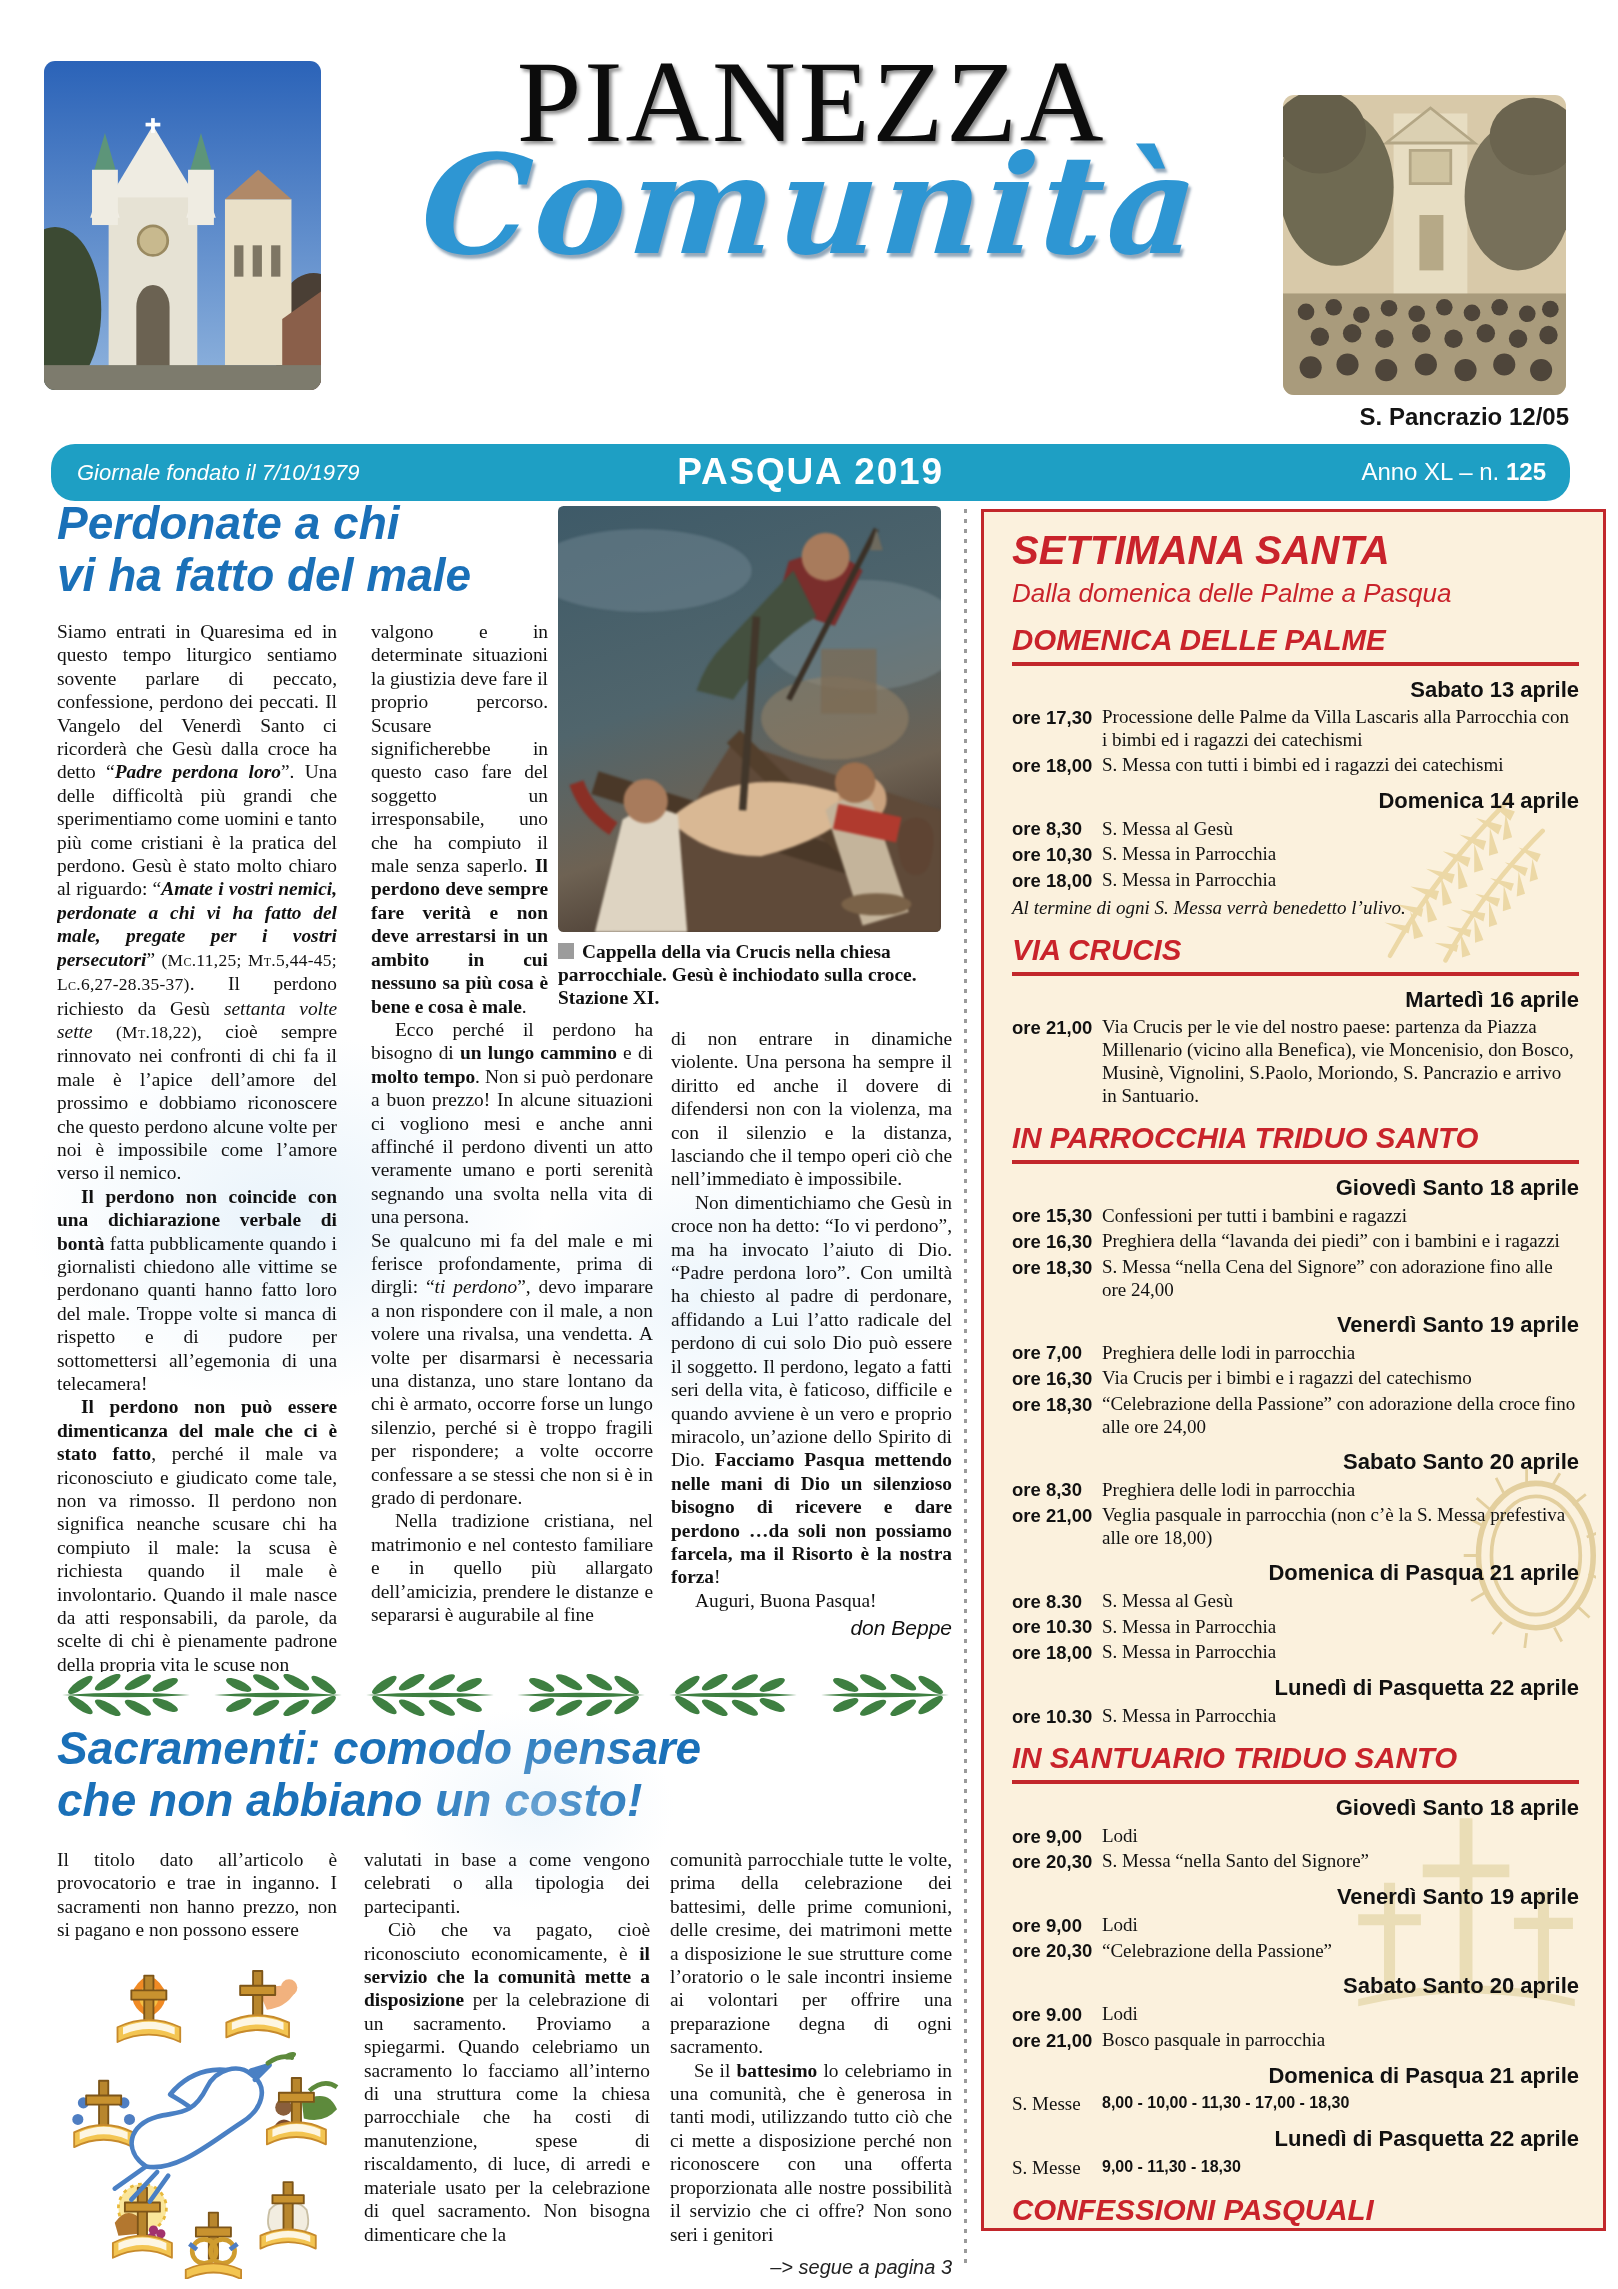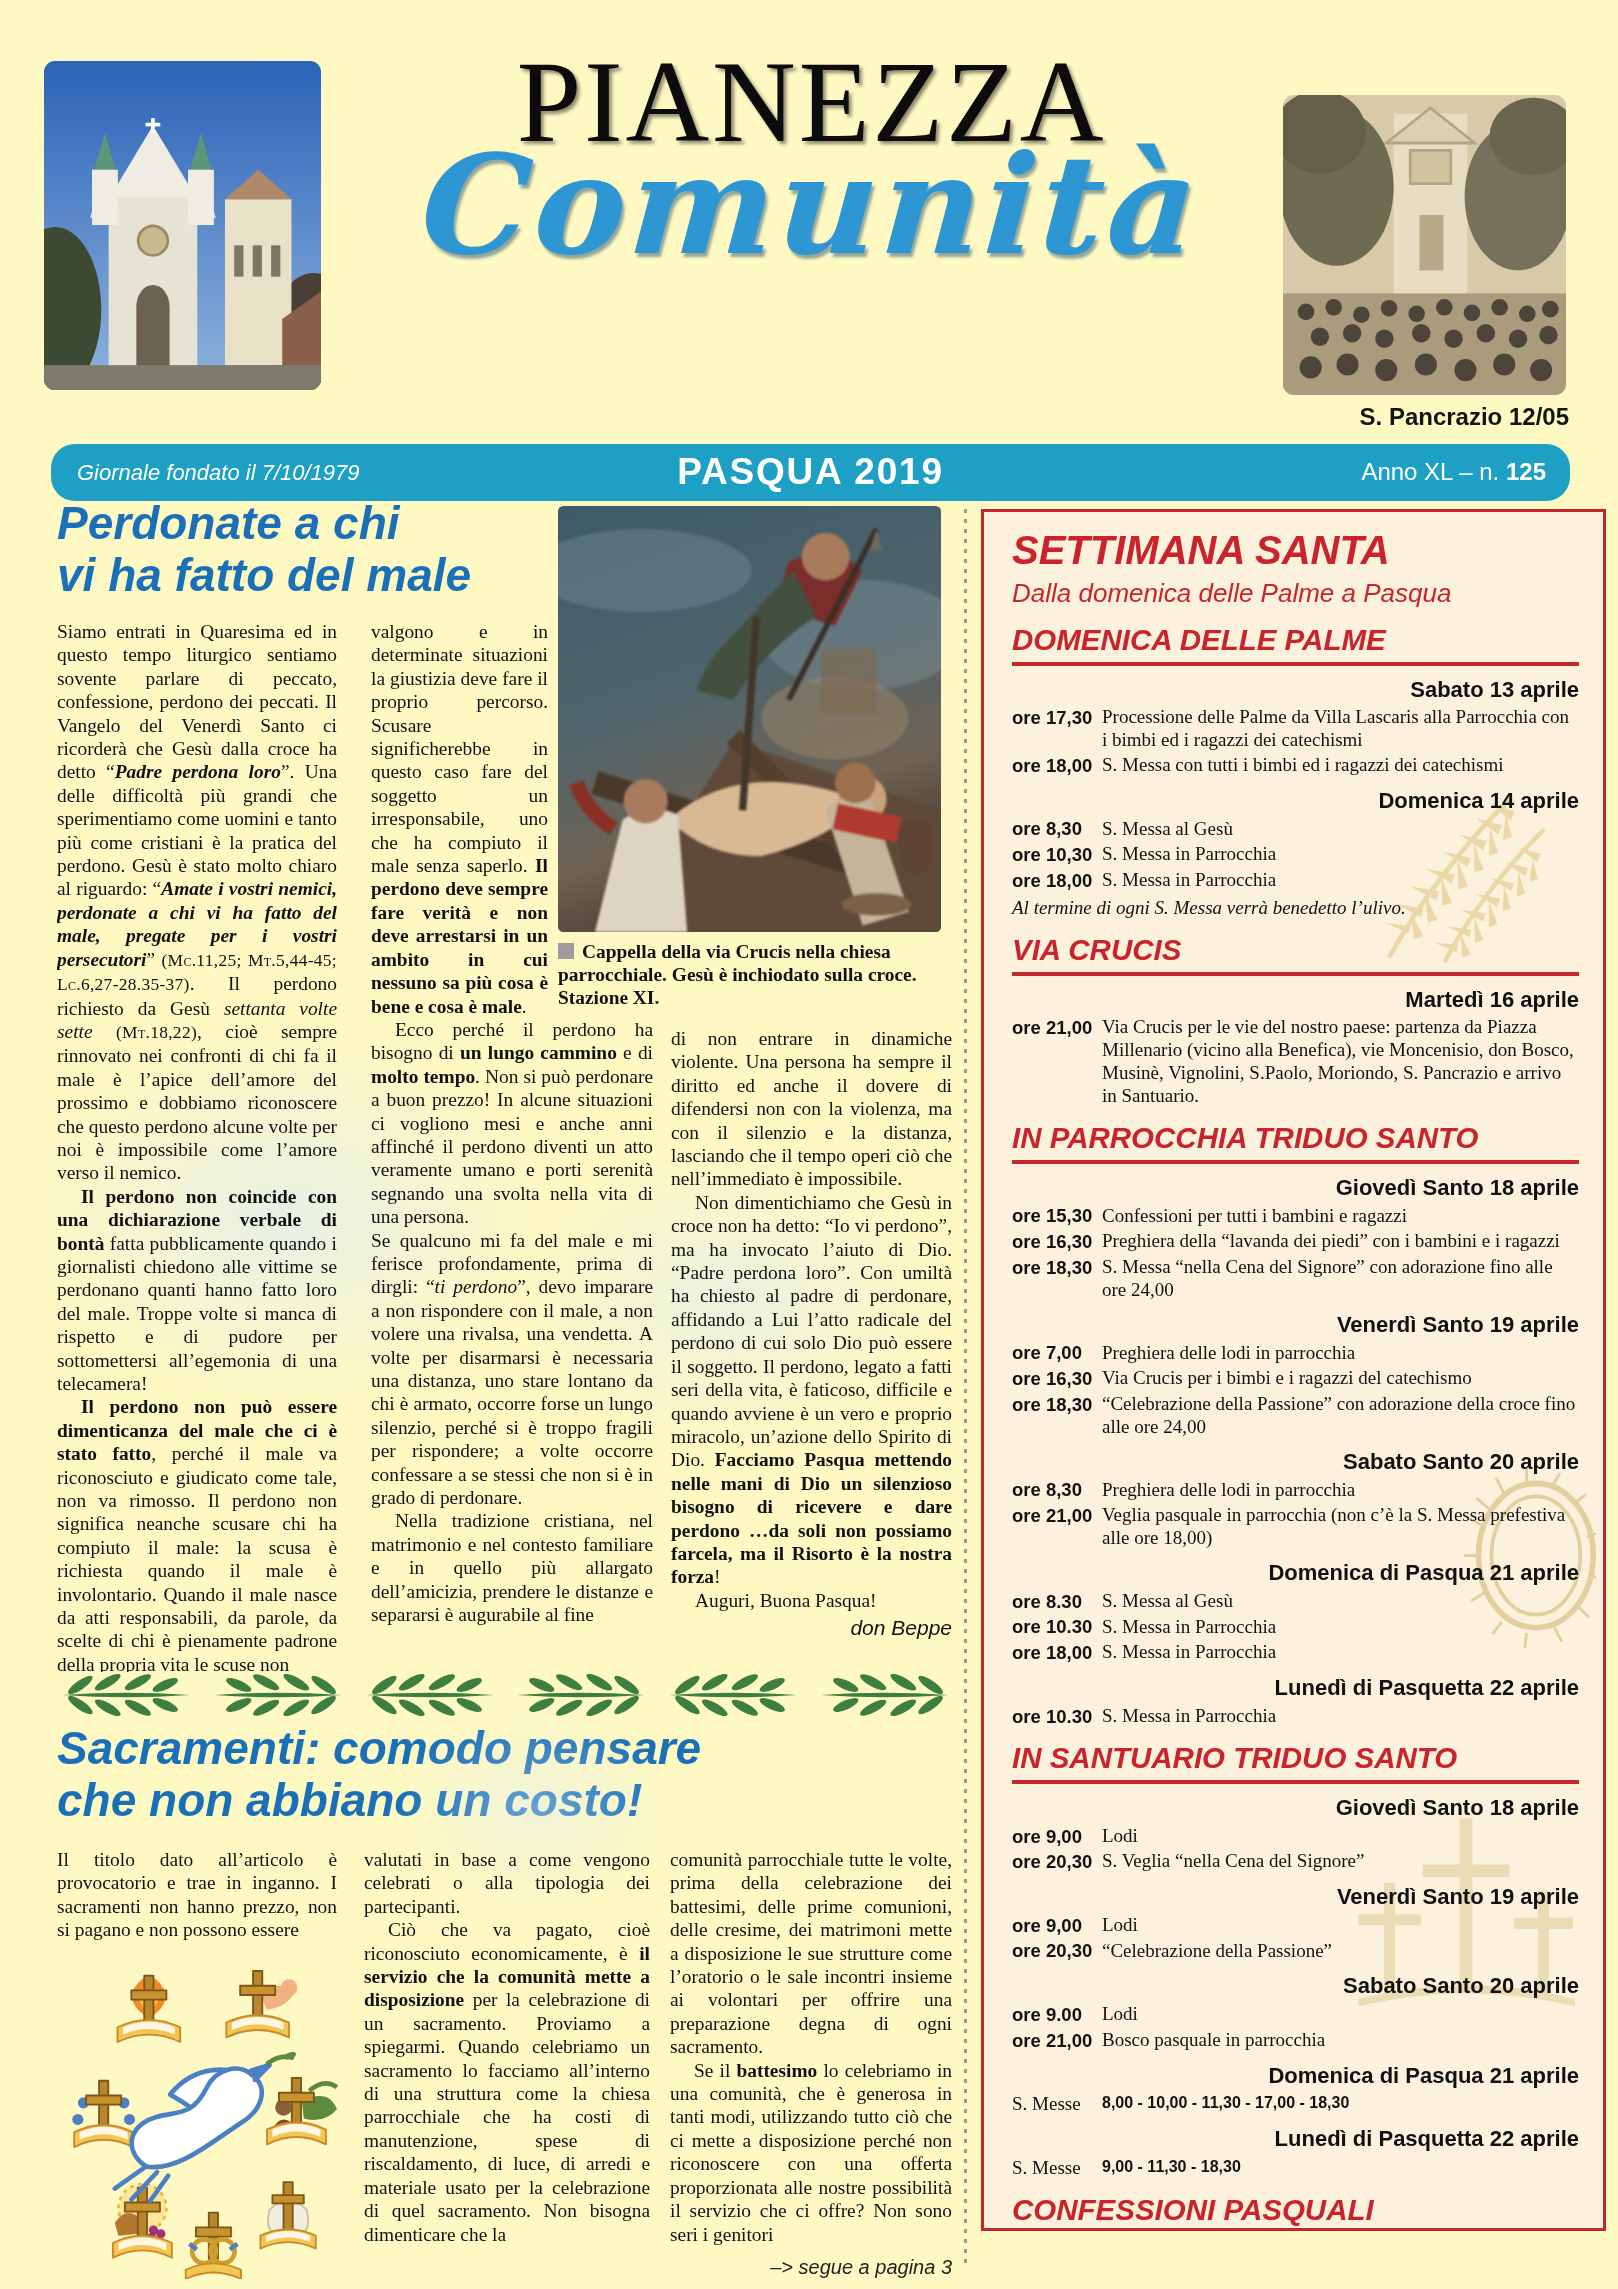--- a/index.html
+++ b/index.html
@@ -1,16 +1,16 @@
 <!DOCTYPE html>
 <html style="font-size:14.8px"><head>
 <meta charset="utf-8">
 <style>
   html,body{margin:0;padding:0;background:#e8e8e8;}
-  #page{position:relative;width:1619px;height:2290px;background:#fef9c3;overflow:hidden;
+  #page{position:relative;width:1619px;height:2290px;background:#ffffff;overflow:hidden;
         font-family:"Liberation Serif",serif;color:#111;}
   #page *{box-sizing:border-box;}
 
   
   .photo{position:absolute;border-radius:11px;overflow:hidden;}
   .photo-left{left:44px;top:61px;width:277px;height:329px;}
   .photo-right{left:1283px;top:95px;width:283px;height:300px;}
   .photo svg{display:block;width:100%;height:100%;}
   .logo{position:absolute;left:365px;top:44px;width:893px;text-align:center;line-height:1;}
   .logo-top{font-family:"Liberation Serif",serif;font-size:116px;font-weight:400;color:#0c0c0c;
@@ -722,21 +722,21 @@
                   <div class="sb-day">Giovedì Santo 18 aprile</div>
                   <div>
 
                       <div class="srow">
                         <div class="time">ore 9,00</div>
                         <div class="desc">Lodi</div>
                       </div>
 
                       <div class="srow">
                         <div class="time">ore 20,30</div>
-                        <div class="desc">S. Veglia “nella Cena del Signore”</div>
+                        <div class="desc">S. Messa “nella Santo del Signore”</div>
                       </div>
                     </div>
 
                 </div>
 
                 <div>
                   <div class="sb-day">Venerdì Santo 19 aprile</div>
                   <div>
 
                       <div class="srow">

